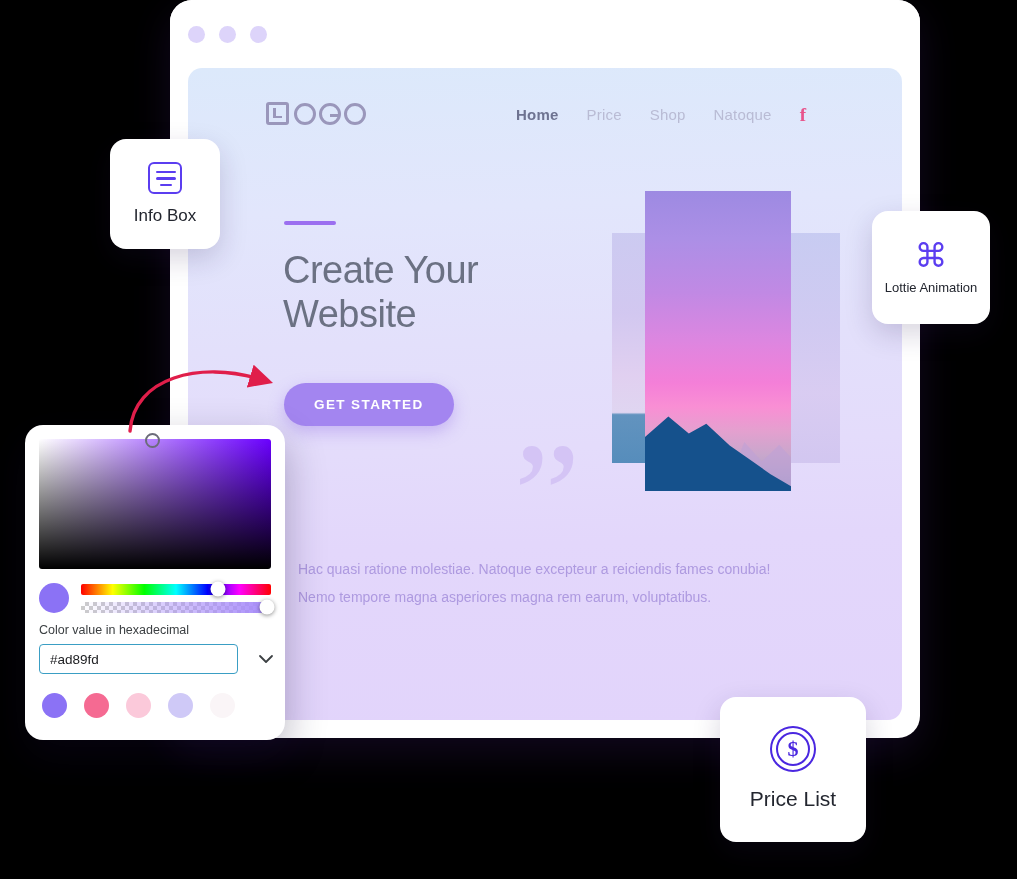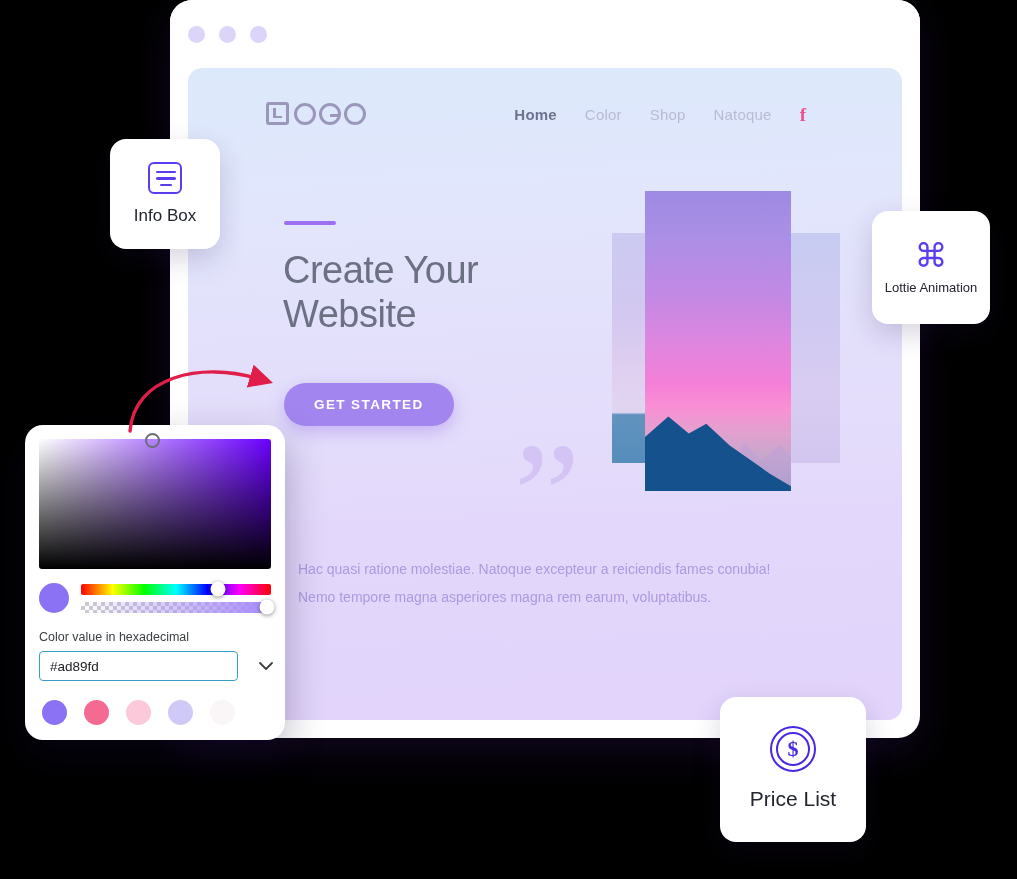--- a/index.html
+++ b/index.html
@@ -176,21 +176,21 @@
       linear-gradient(45deg,#ccc 25%,transparent 25%,transparent 75%,#ccc 75%),
       linear-gradient(45deg,#ccc 25%,#fff 25%,#fff 75%,#ccc 75%);
     background-size:100% 100%, 8px 8px, 8px 8px;
     background-position:0 0, 0 0, 4px 4px;
   }
   .knob {
     position:absolute; top:50%; transform:translate(-50%,-50%);
     width:15px; height:15px; border-radius:50%; background:#fff;
     box-shadow:0 1px 4px rgba(0,0,0,.45);
   }
-  .hex-label { margin-top:17px; font-size:12.5px; color:#3c4043; }
+  .hex-label { margin-top:10px; font-size:12.5px; color:#3c4043; }
   .hex-row { display:flex; align-items:center; gap:20px; margin-top:7px; }
   .hex-input {
     flex:1; height:30px; border:1.6px solid #3a9ec4; border-radius:4px;
     padding:0 10px; font-size:13.5px; color:#202124;
     font-family:"Liberation Sans", sans-serif; outline:none; background:#fff;
   }
   .chev { width:16px; color:#3c4043; font-size:14px; cursor:pointer; line-height:1;}
   .swatches { display:flex; gap:17px; margin-top:19px; padding-left:3px; }
   .sw { width:25px; height:25px; border-radius:50%; cursor:pointer; }
 
@@ -215,21 +215,21 @@
 
       <div class="nav">
         <div class="logo">
           <span class="logo-sq"></span>
           <span class="logo-o"></span>
           <span class="logo-o logo-g"></span>
           <span class="logo-o"></span>
         </div>
         <div class="menu">
           <a href="#" class="active">Home</a>
-          <a href="#">Color</a>
+          <a href="#">Price</a>
           <a href="#">Shop</a>
           <a href="#">Natoque</a>
           <span class="fb">f</span>
         </div>
       </div>
 
       <div class="rule"></div>
       <h1 class="headline">Create Your Website</h1>
       <button class="cta">GET STARTED</button>
 

